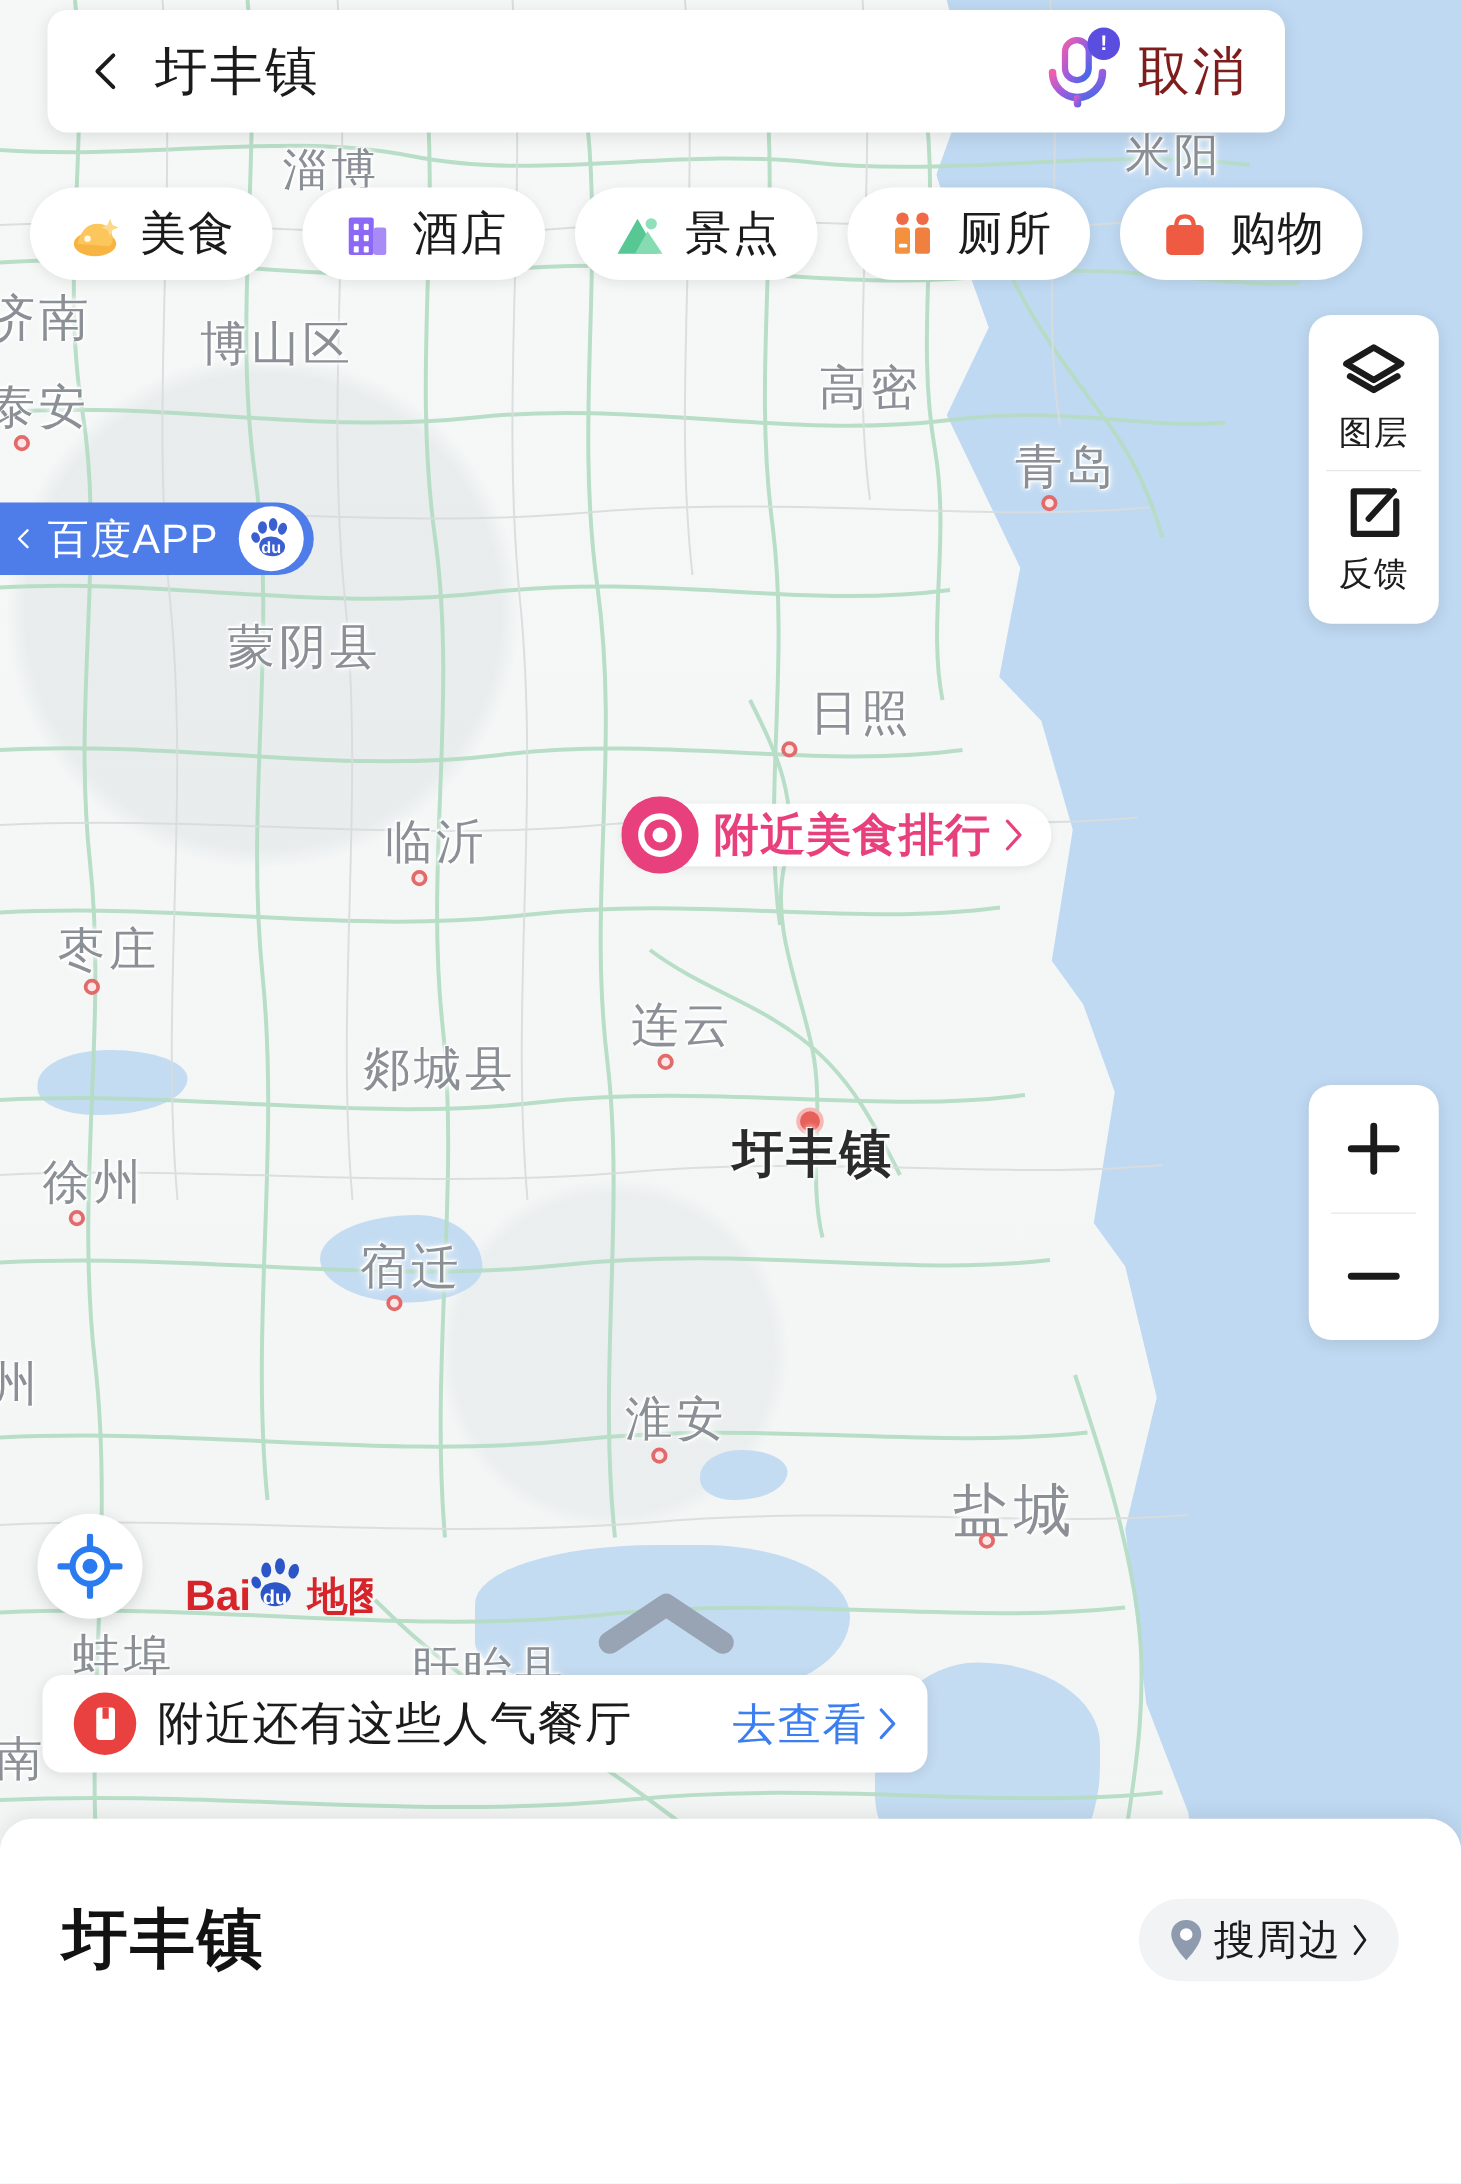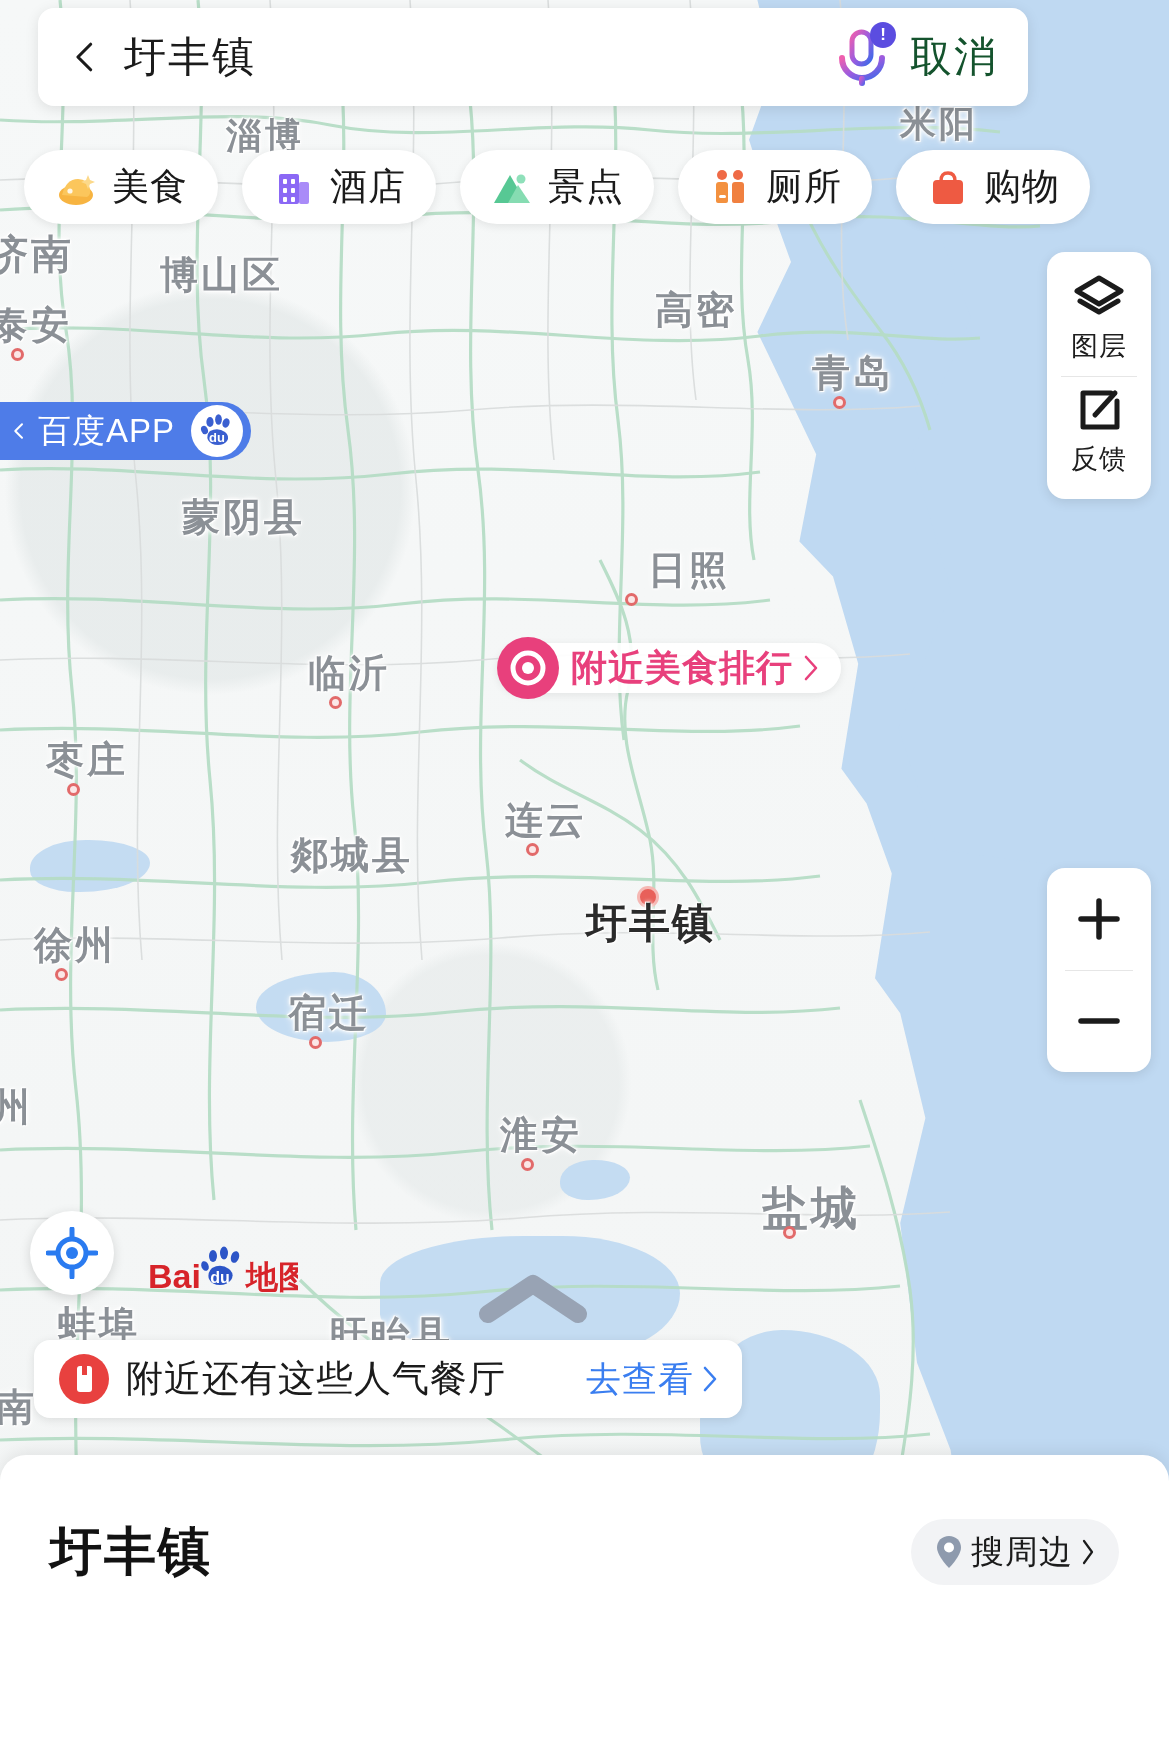--- a/index.html
+++ b/index.html
@@ -39,21 +39,21 @@
   .lake { position: absolute; background: #c4dcf2; border-radius: 48% 52% 60% 40% / 55% 45% 58% 42%; }
   .lake.l1 { left: 30px;  top: 840px; width: 120px; height: 52px; }
   .lake.l2 { left: 256px; top: 972px; width: 130px; height: 70px; border-radius: 60% 40% 45% 55% / 50% 60% 40% 50%; }
   .lake.l3 { left: 380px; top: 1236px; width: 300px; height: 120px; border-radius: 55% 45% 40% 60% / 45% 55% 60% 40%; }
   .lake.l4 { left: 700px; top: 1330px; width: 180px; height: 180px; border-radius: 50% 60% 40% 55% / 55% 40% 60% 45%; }
   .lake.l5 { left: 560px; top: 1160px; width: 70px; height: 40px; }
 
   .mlabel {
     position: absolute;
     color: #8b9096;
-    font-weight: bold;
+    font-weight: normal;
     letter-spacing: 3px;
     text-shadow: 0 0 4px #fff, 0 0 4px #fff, 0 0 8px #fff, 1px 1px 0 #fff, -1px -1px 0 #fff;
     white-space: nowrap;
     pointer-events: none;
   }
   .mdot {
     position: absolute; width: 13px; height: 13px; border-radius: 50%;
     background: #fbe7e7; border: 3px solid #e26a6a;
   }
 
@@ -66,21 +66,21 @@
   }
   .back-chev { width: 34px; height: 34px; flex: none; margin-right: 22px; }
   .sb-title { font-size: 42px; color: #1b1b1b; font-weight: 500; letter-spacing: 2px; }
   .sb-right { margin-left: auto; display: flex; align-items: center; gap: 18px; }
   .mic-wrap { position: relative; width: 60px; height: 66px; }
   .mic-badge {
     position: absolute; right: -4px; top: -2px; width: 26px; height: 26px;
     border-radius: 50%; background: #5b4de0; color: #fff; font-size: 17px;
     display: flex; align-items: center; justify-content: center; font-weight: bold;
   }
-  .cancel-text { font-size: 42px; color: #14532d; letter-spacing: 2px; }
+  .cancel-text { font-size: 42px; color: #7f1d1d; letter-spacing: 2px; }
 
   
   .chips { position: absolute; left: 24px; top: 150px; display: flex; gap: 24px; }
   .chip {
     height: 74px; background: #fff; border-radius: 37px;
     box-shadow: 0 2px 10px rgba(0,0,0,.09);
     display: flex; align-items: center; gap: 14px; padding: 0 30px;
     flex: none;
   }
   .chip-label { font-size: 37px; color: #1b1b1b; letter-spacing: 1px; white-space: nowrap; }

